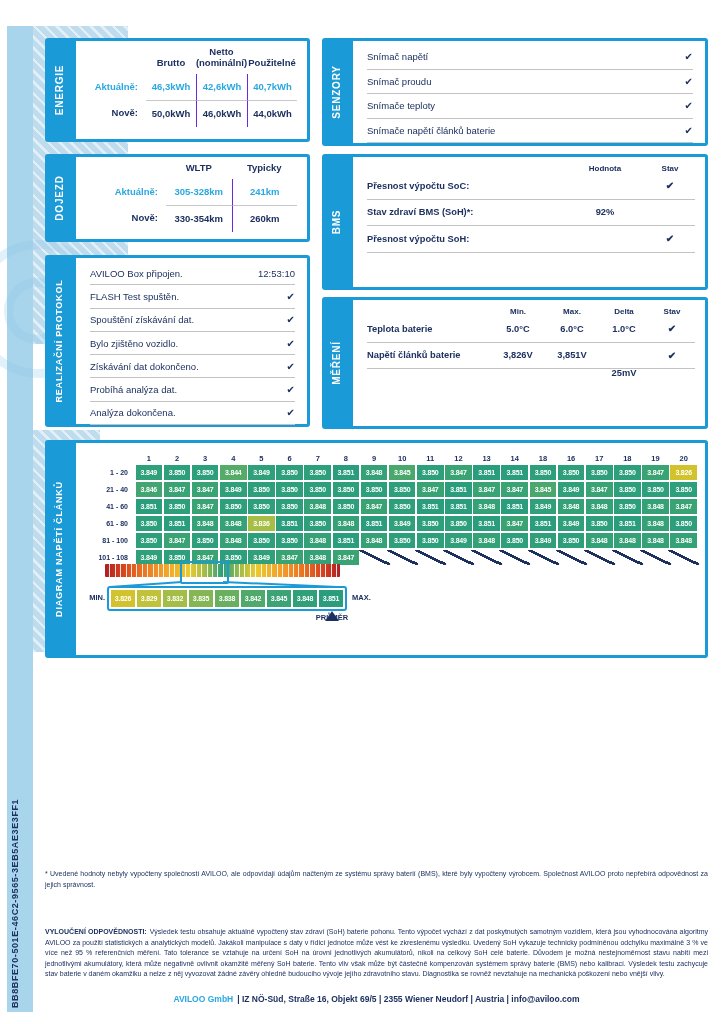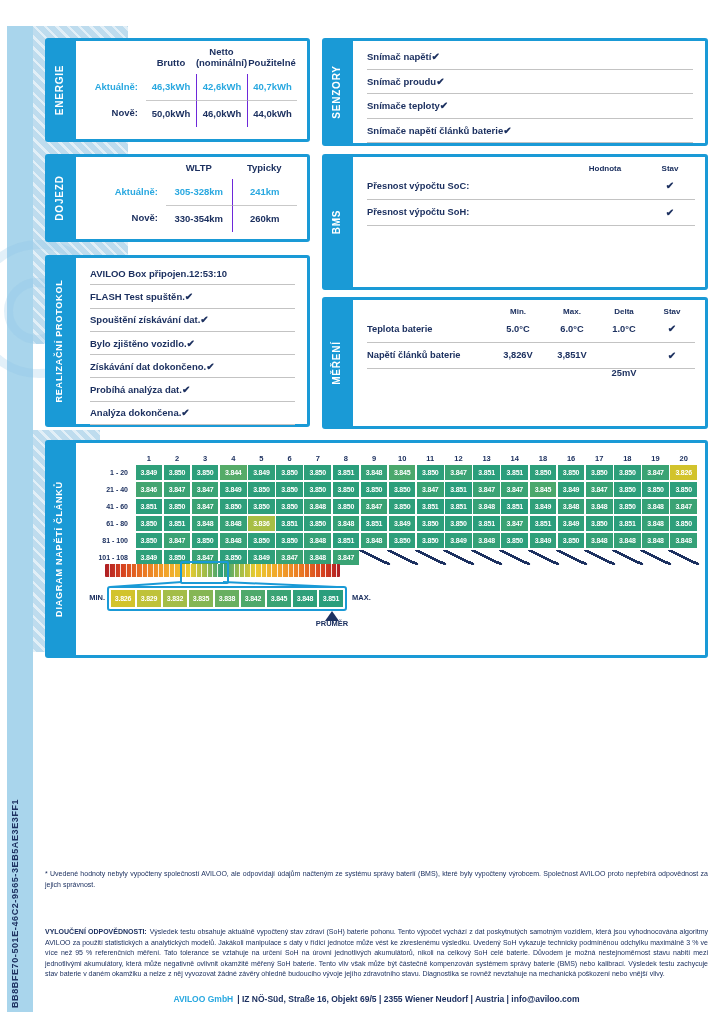--- a/index.html
+++ b/index.html
@@ -28,22 +28,22 @@
   .ehead{display:flex;align-items:flex-end;justify-content:center;text-align:center;
          white-space:pre-line;line-height:1.15;padding-bottom:5px;}
   .elabel{display:flex;align-items:center;justify-content:flex-end;padding-right:8px;height:26px;}
   .eval{display:flex;align-items:center;justify-content:center;height:26px;}
   .sep{border-left:1px solid #6d28d9;}
   .topline{border-top:1px solid #c9c9c9;}
   .blue{color:#29a8e0;}
 
   
   .clist{padding:4px 12px 0 14px;}
-  .crow{display:flex;align-items:center;
-        border-bottom:1px solid #c3c3c3;font-size:9.5px;font-weight:bold;}
+  .crow{display:flex;justify-content:space-between;align-items:center;
+        border-bottom:1px solid #c3c3c3;font-size:9.5px;font-weight:normal;}
   .check{font-size:10px;color:#1d3160;}
 
   
   .vhead{display:flex;font-size:8px;font-weight:bold;padding:7px 10px 0 14px;}
   .vrow{display:flex;align-items:center;border-bottom:1px solid #c3c3c3;
         font-size:9.3px;font-weight:bold;margin:0 10px 0 14px;}
   .vrow .lbl{flex:1;white-space:nowrap;}
   .col-c{display:flex;align-items:center;justify-content:center;text-align:center;}
 
   
@@ -64,21 +64,21 @@
   .scalebar:after{content:"";position:absolute;inset:0;
     background:repeating-linear-gradient(to right,transparent 0 4.4px,rgba(255,255,255,.85) 4.4px 5.4px);}
   .zoombox{position:absolute;left:104px;top:118px;width:45px;height:19px;border:2px solid #1a9ad6;border-radius:2px;}
   .legendbox{position:absolute;left:31px;top:143px;border:2.5px solid #1a9ad6;border-radius:3px;
              display:flex;gap:2px;padding:2px;background:#fff;}
   .lcell{width:24px;height:17px;display:flex;align-items:center;justify-content:center;
          font-size:7px;font-weight:bold;color:#fff;letter-spacing:-.2px;}
   .minmax{position:absolute;font-size:7.5px;font-weight:bold;top:150px;}
   .tri{position:absolute;left:249px;top:168px;width:0;height:0;
        border-left:7px solid transparent;border-right:7px solid transparent;border-bottom:10px solid #1d3160;}
-  .avg{position:absolute;left:226px;top:176px;width:60px;text-align:center;font-size:7.5px;font-weight:bold;}
+  .avg{position:absolute;left:226px;top:170px;width:60px;text-align:center;font-size:7.5px;font-weight:bold;}
   .connector{position:absolute;left:0;top:0;width:635px;height:212px;pointer-events:none;}
 
   
   .note{position:absolute;left:45px;width:663px;font-size:7px;line-height:1.5;
         text-align:justify;color:#1d3160;z-index:1;}
   .note b{margin-right:3px;}
   .footline{position:absolute;left:45px;width:663px;text-align:center;
             font-size:8.5px;font-weight:bold;z-index:1;}
   .footline .co{color:#29a8e0;margin-right:4px;}
 </style>
@@ -207,20 +207,25 @@
     <div class="vhead">
         <span style="flex: 1 1 0%;"></span>
         <span class="col-c" style="width: 80px;">Hodnota</span>
         <span class="col-c" style="width: 50px;">Stav</span>
       </div>
     <div id="bms-rows">
         <div class="vrow" style="height: 25.5px; align-items: center;">
           <span class="lbl">Přesnost výpočtu SoC:</span>
           <span class="col-c" style="width: 80px;"></span>
           <span class="col-c check" style="width: 50px;">✔</span>
+        </div>
+        <div class="vrow" style="height: 25.5px;">
+          <span class="lbl">Stav zdraví BMS (SoH)*:</span>
+          <span class="col-c" style="width: 80px;">92%</span>
+          <span class="col-c check" style="width: 50px;"></span>
         </div>
         <div class="vrow" style="height: 25.5px;">
           <span class="lbl">Přesnost výpočtu SoH:</span>
           <span class="col-c" style="width: 80px;"></span>
           <span class="col-c check" style="width: 50px;">✔</span>
         </div>
       </div>
   </div>
 </div>
 

